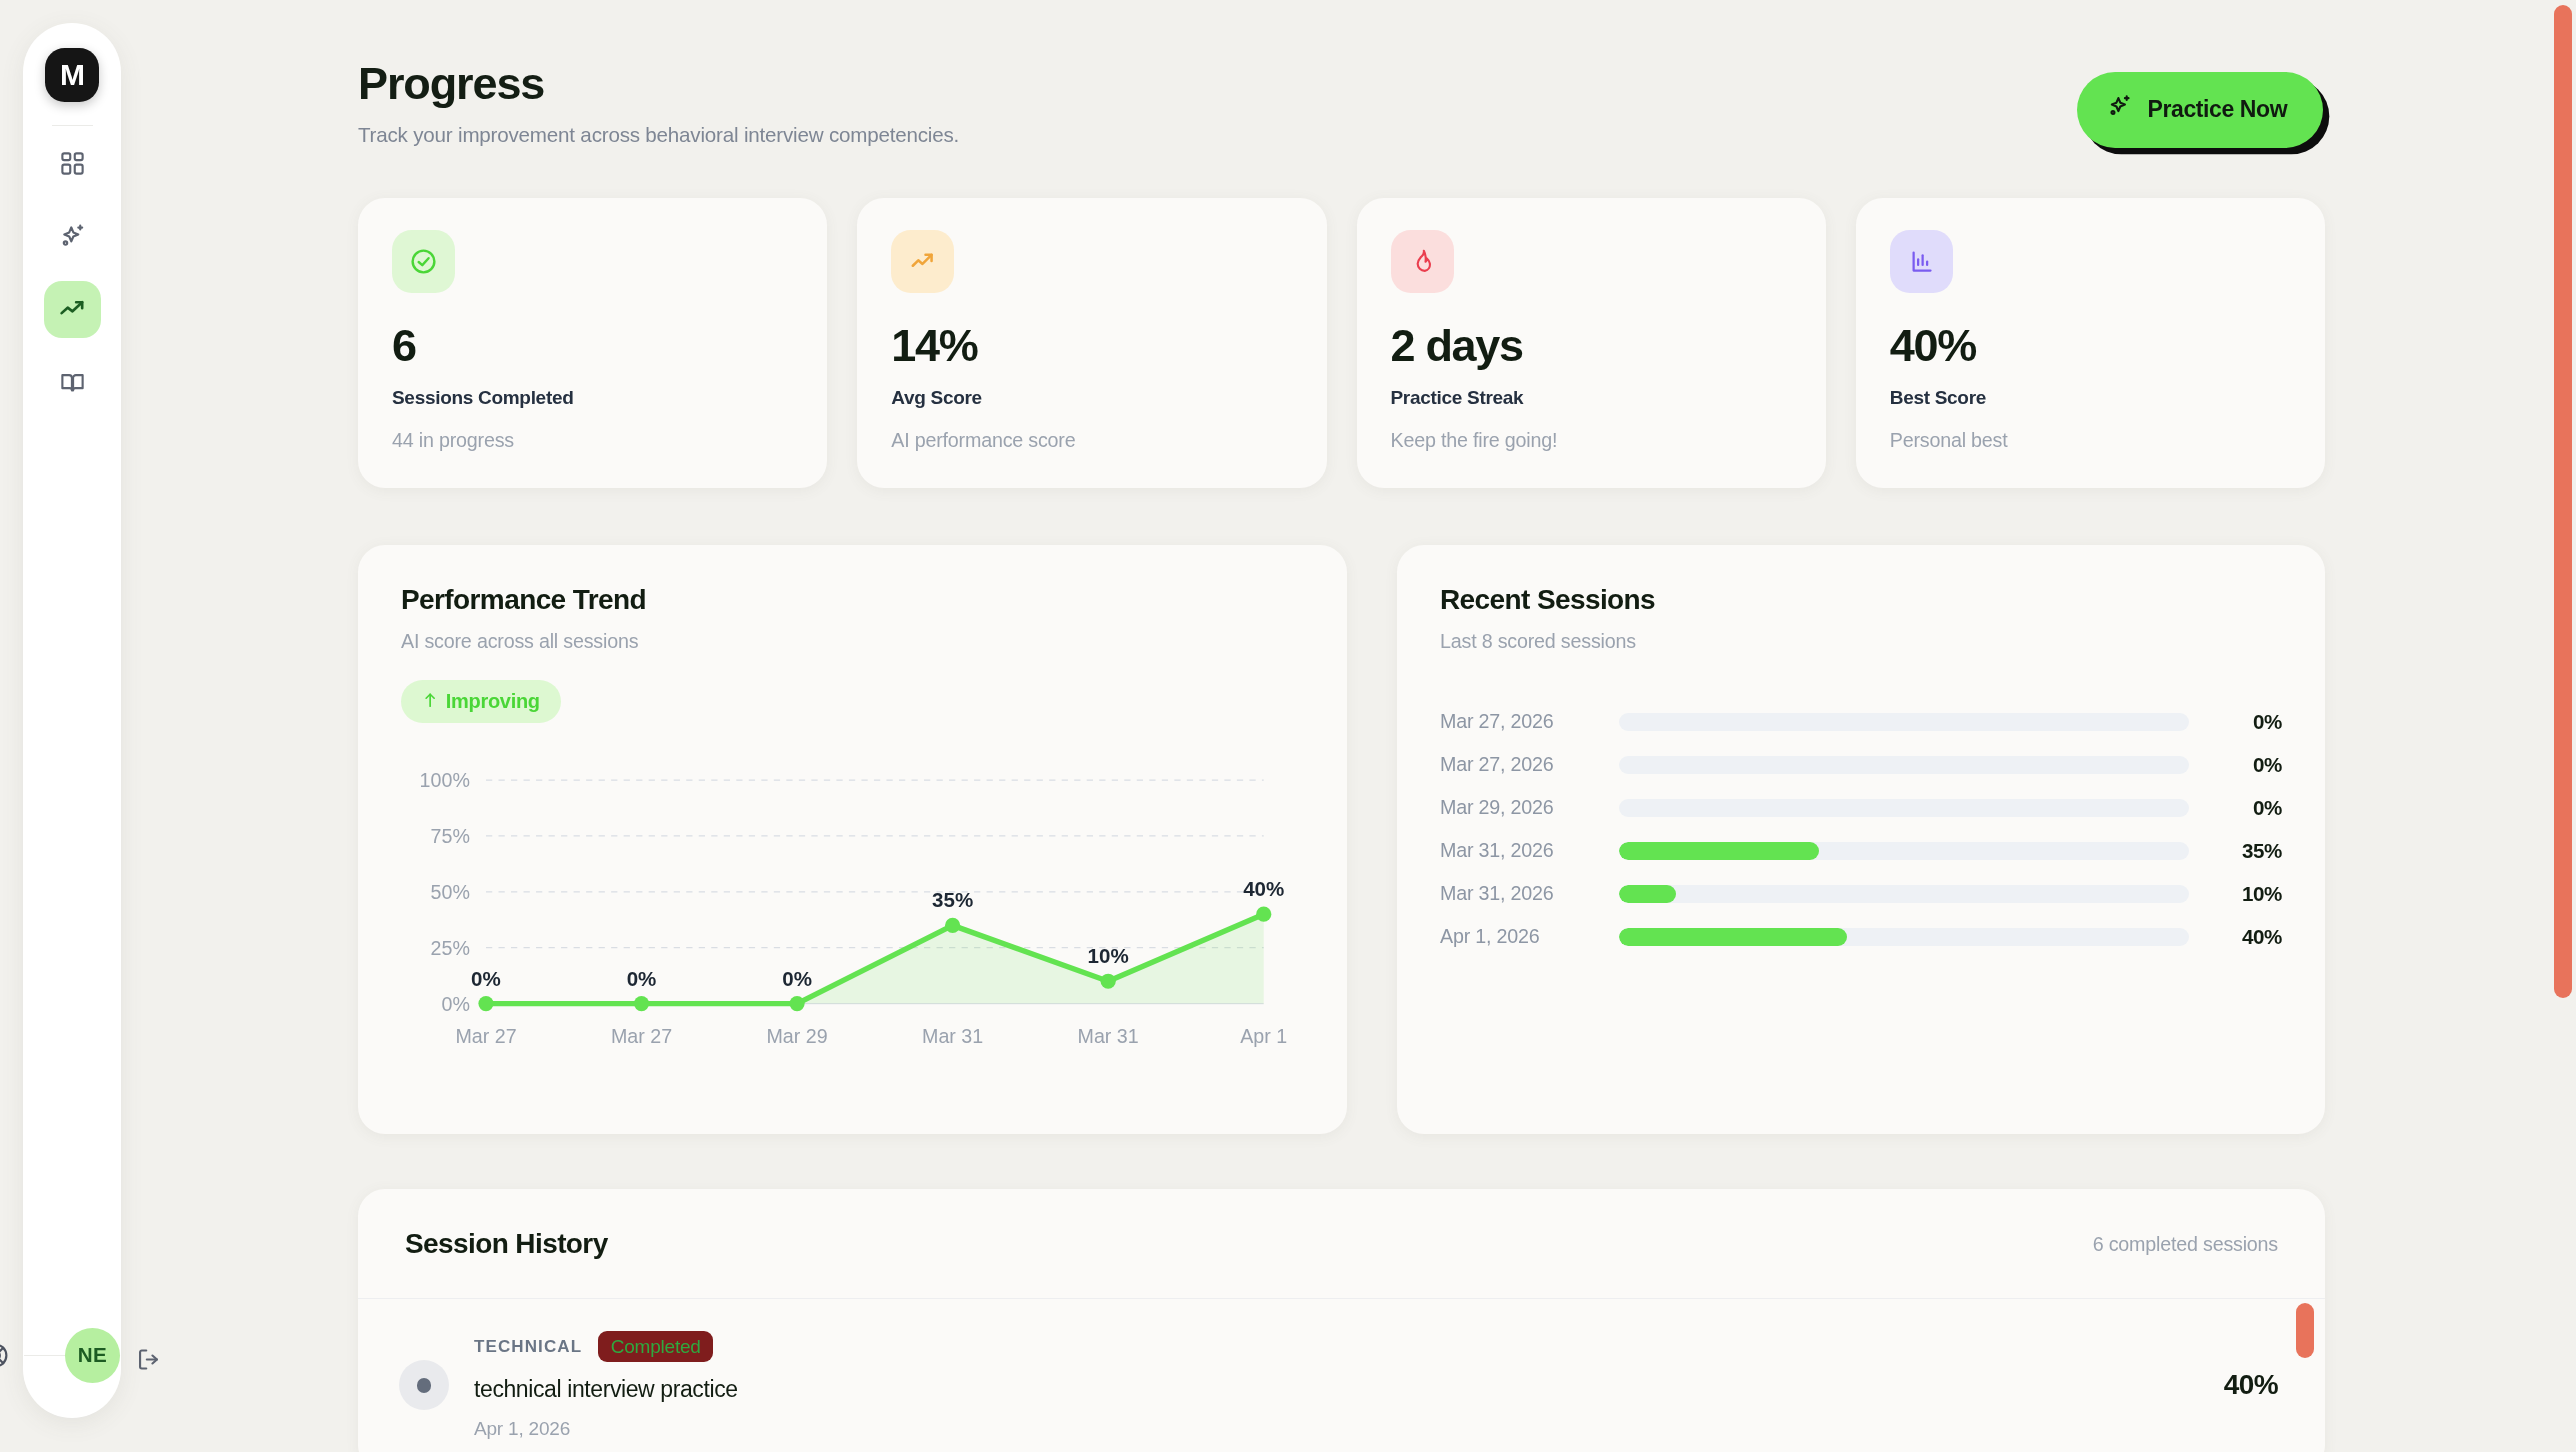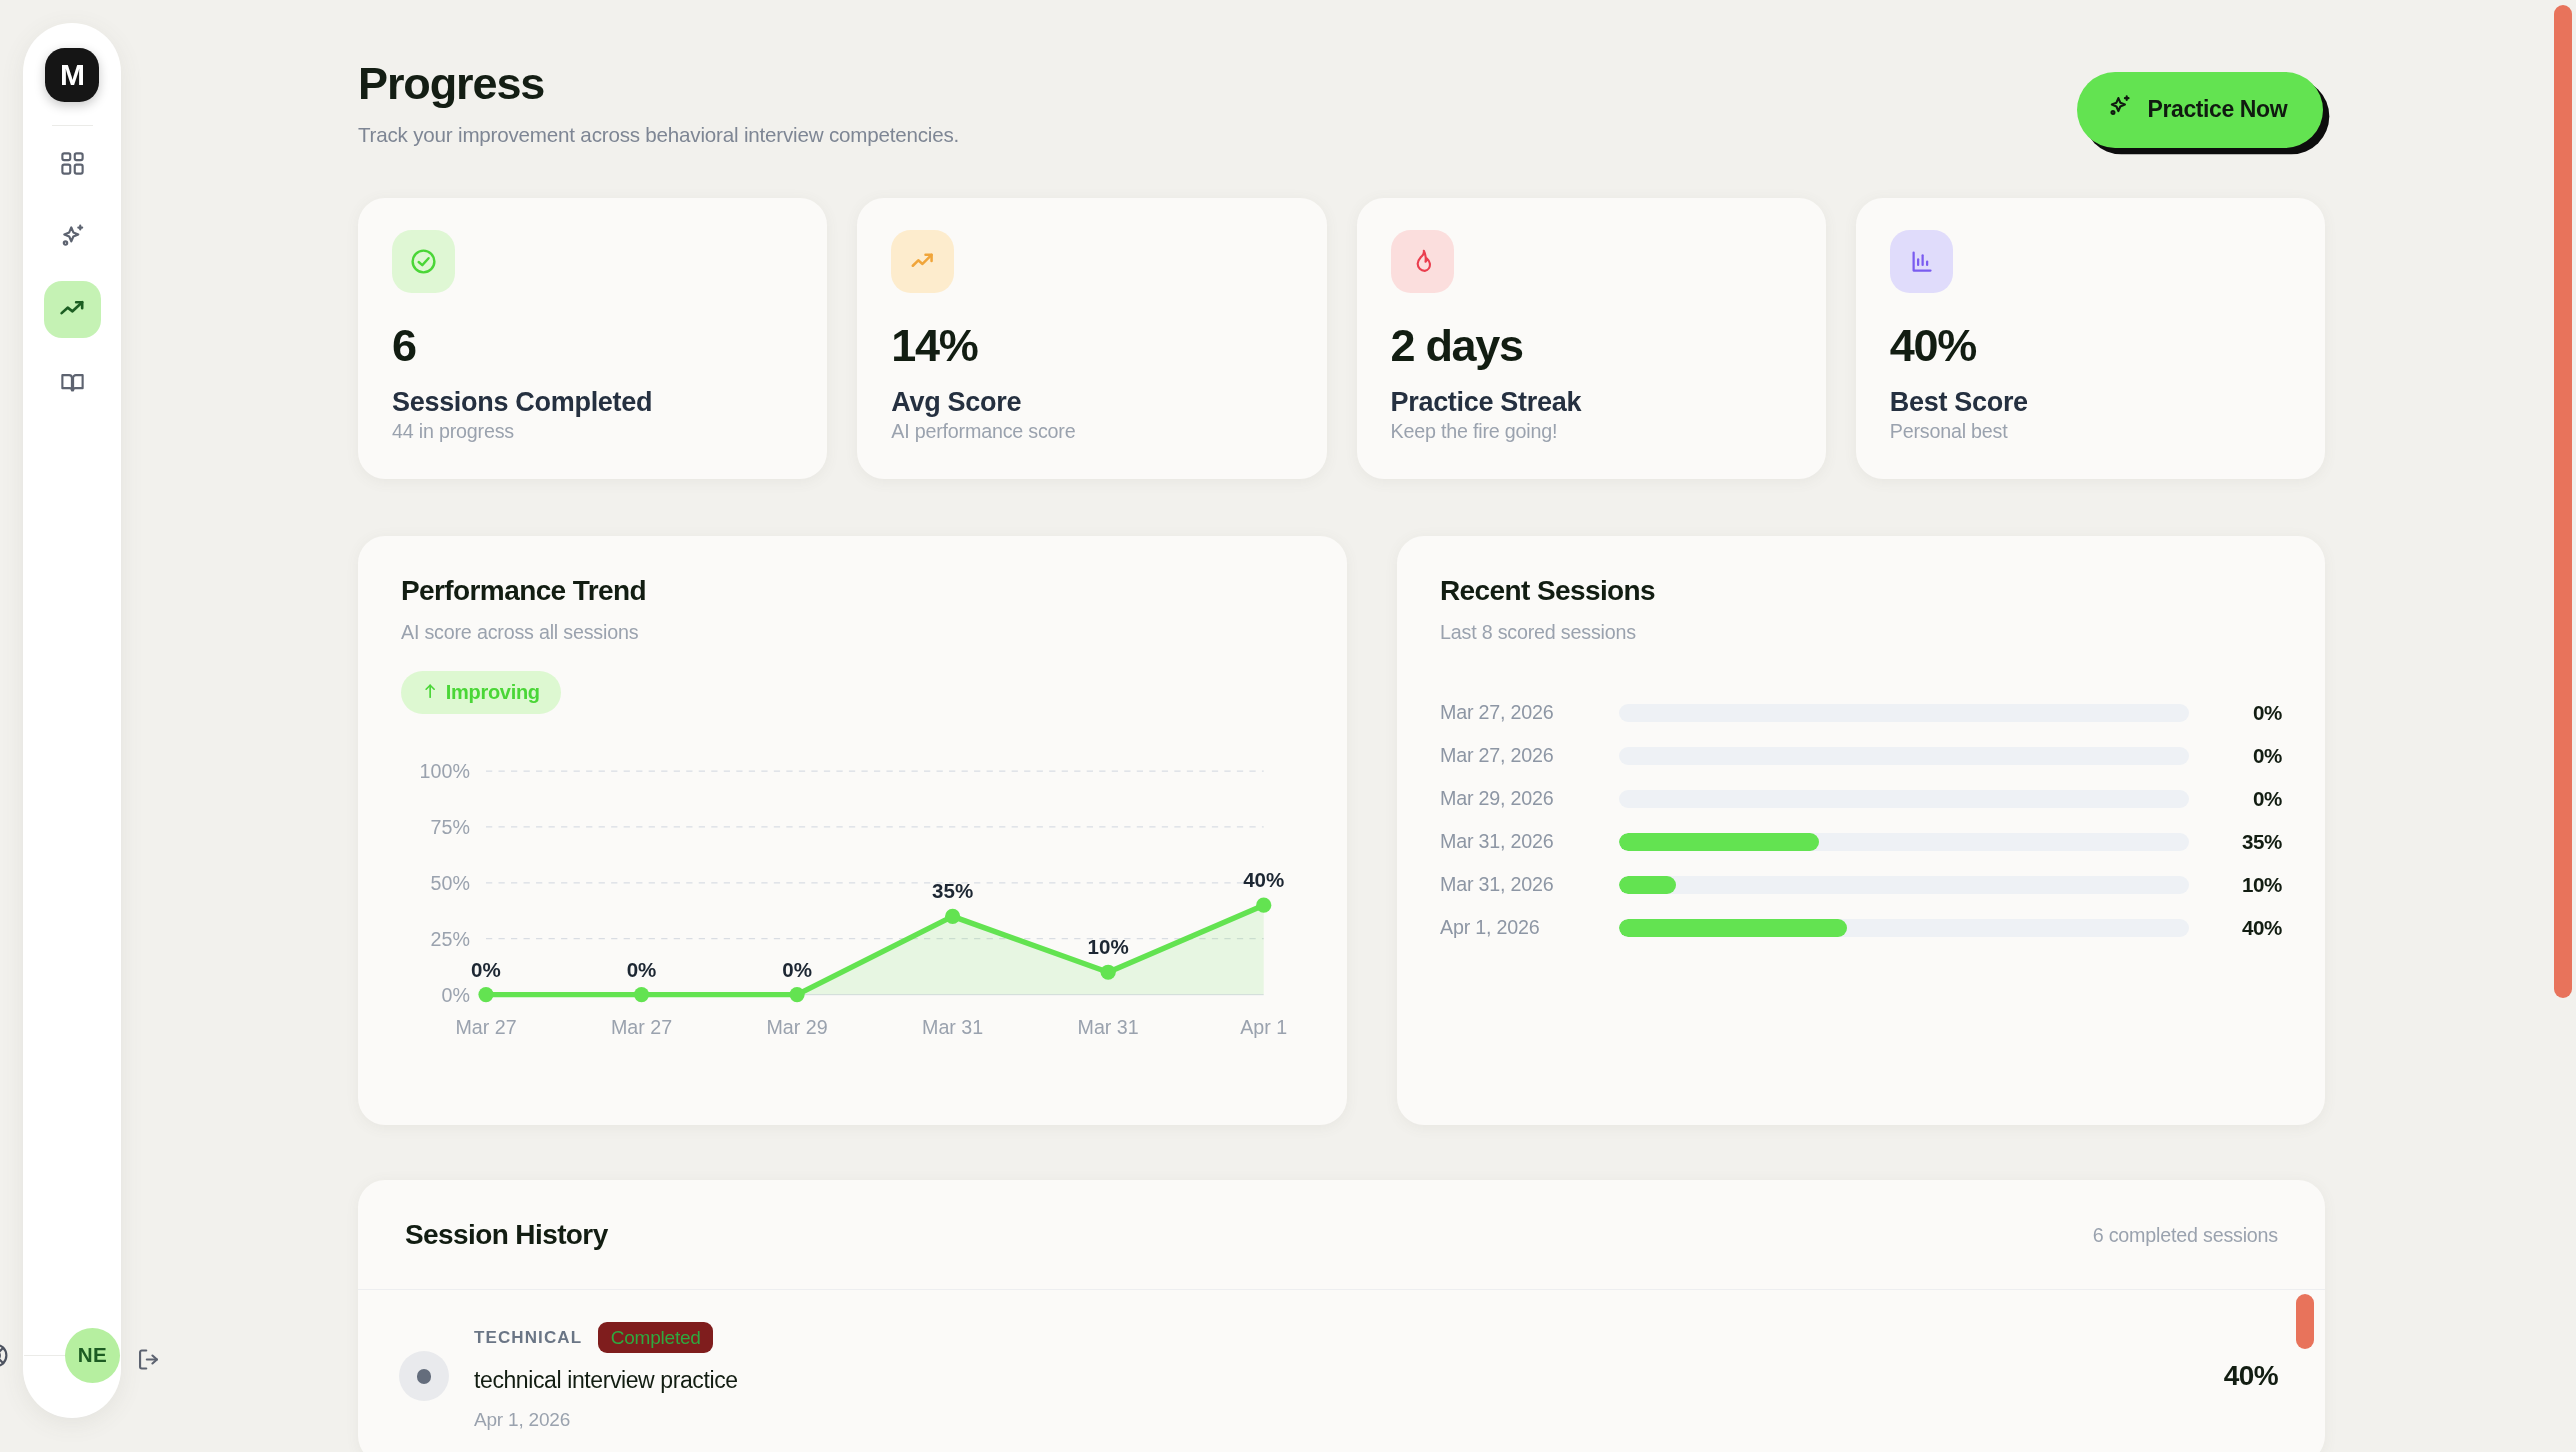--- a/index.html
+++ b/index.html
@@ -154,27 +154,27 @@
   .stat-value {
     margin-top: 30px;
     font-size: 45px;
     font-weight: 700;
     color: #121d12;
     letter-spacing: -1.3px;
     line-height: 1;
   }
   .stat-label {
     margin-top: 19.7px;
-    font-size: 27px;
+    font-size: 19px;
     font-weight: 700;
     color: #253040;
     letter-spacing: -0.3px;
   }
   .stat-hint {
-    margin-top: 2px;
+    margin-top: 20px;
     font-size: 19.7px;
     color: #9aa2ae;
     letter-spacing: -0.2px;
   }
 
   
   .panels {
     display: grid;
     grid-template-columns: 1fr 1fr;
     gap: 50px;

